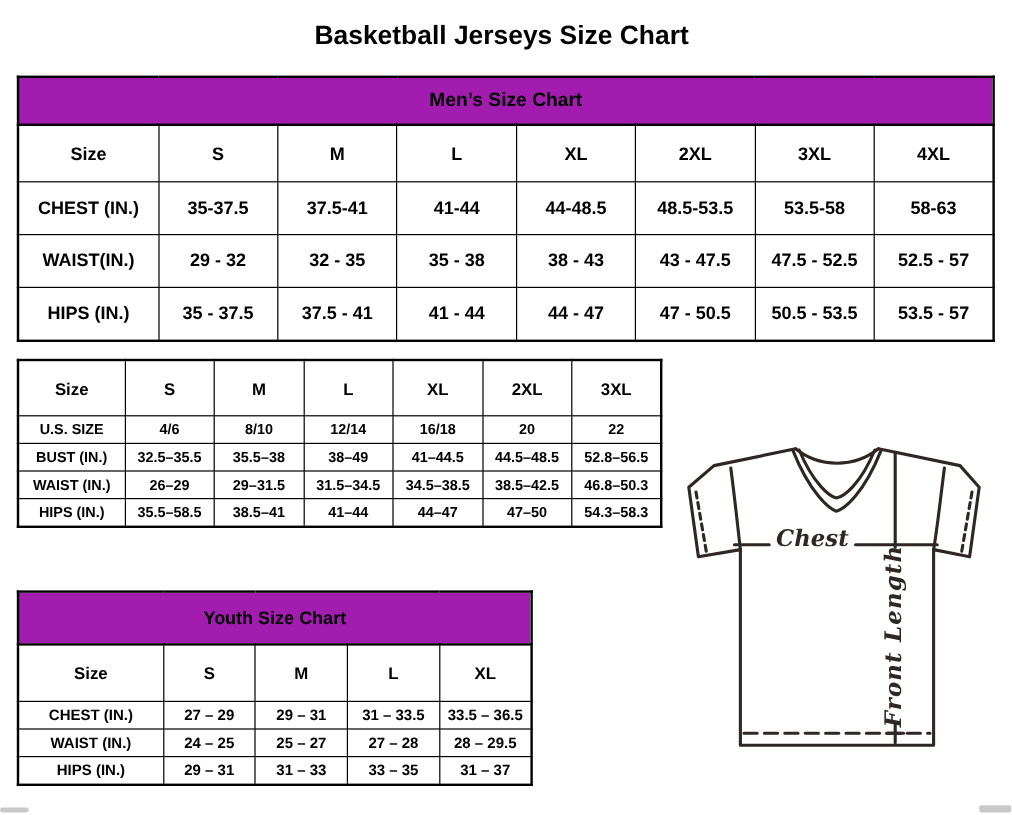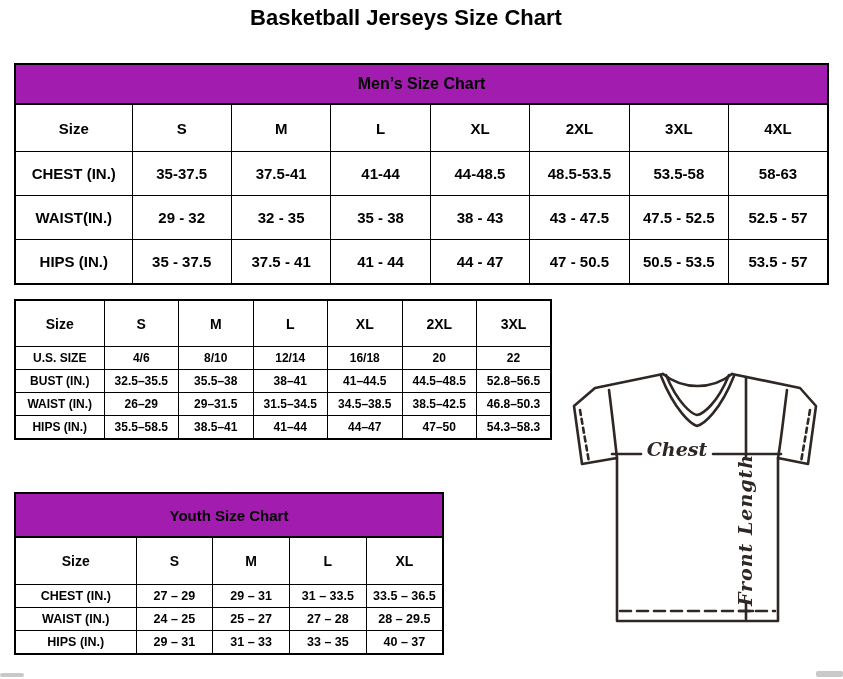--- a/index.html
+++ b/index.html
@@ -1,18 +1,18 @@
 <!DOCTYPE html>
 <html><head>
 <meta charset="utf-8">
 <style>
   html,body{margin:0;padding:0;background:#fff;}
   #canvas{position:relative;width:843px;height:679px;background:#ffffff;
           font-family:"Liberation Sans",sans-serif;color:#000;overflow:hidden;}
-  .page-title{position:absolute;top:5px;left:0;width:812px;margin:0;
+  .page-title{position:absolute;top:5px;left:0;width:812px;margin:12px;
               text-align:center;font-size:22px;font-weight:bold;}
   table.sizetable{position:absolute;border-collapse:collapse;table-layout:fixed;
                   background:#fff;border:2px solid #000;}
   .sizetable th,.sizetable td{border:1px solid #000;text-align:center;
       vertical-align:middle;font-weight:bold;padding:0;overflow:hidden;white-space:nowrap;}
   .sizetable .ttl{background:#a21caf;font-size:16px;border:2px solid #000;}
   
   .mens{left:14px;top:63px;width:815px;}
   .mens .ttl{height:38px;}
   .mens .head-row th{height:46px;font-size:15px;}
@@ -136,21 +136,21 @@
         <td>8/10</td>
         <td>12/14</td>
         <td>16/18</td>
         <td>20</td>
         <td>22</td>
       </tr>
       <tr class="data-row">
         <th class="rl">BUST (IN.)</th>
         <td>32.5–35.5</td>
         <td>35.5–38</td>
-        <td>38–41</td>
+        <td>38–49</td>
         <td>41–44.5</td>
         <td>44.5–48.5</td>
         <td>52.8–56.5</td>
       </tr>
       <tr class="data-row">
         <th class="rl">WAIST (IN.)</th>
         <td>26–29</td>
         <td>29–31.5</td>
         <td>31.5–34.5</td>
         <td>34.5–38.5</td>
@@ -200,21 +200,21 @@
         <td>24 – 25</td>
         <td>25 – 27</td>
         <td>27 – 28</td>
         <td>28 – 29.5</td>
       </tr>
       <tr class="data-row">
         <th class="rl">HIPS (IN.)</th>
         <td>29 – 31</td>
         <td>31 – 33</td>
         <td>33 – 35</td>
-        <td>40 – 37</td>
+        <td>31 – 37</td>
       </tr>
     </tbody>
   </table>
 
   <div class="diagram">
     <svg viewBox="0 0 260 258" fill="none" stroke="#2e2724" stroke-width="2.6" stroke-linejoin="round" stroke-linecap="round">
 
       <path d="M98,8 L30,22 L9,40 L17,98 L52,92 L52,255 L213,255 L213,92 L243,98 L251,40 L235,22 L167,8"></path>
 
       <path d="M98,8 C118,24 147,24 167,8"></path>

